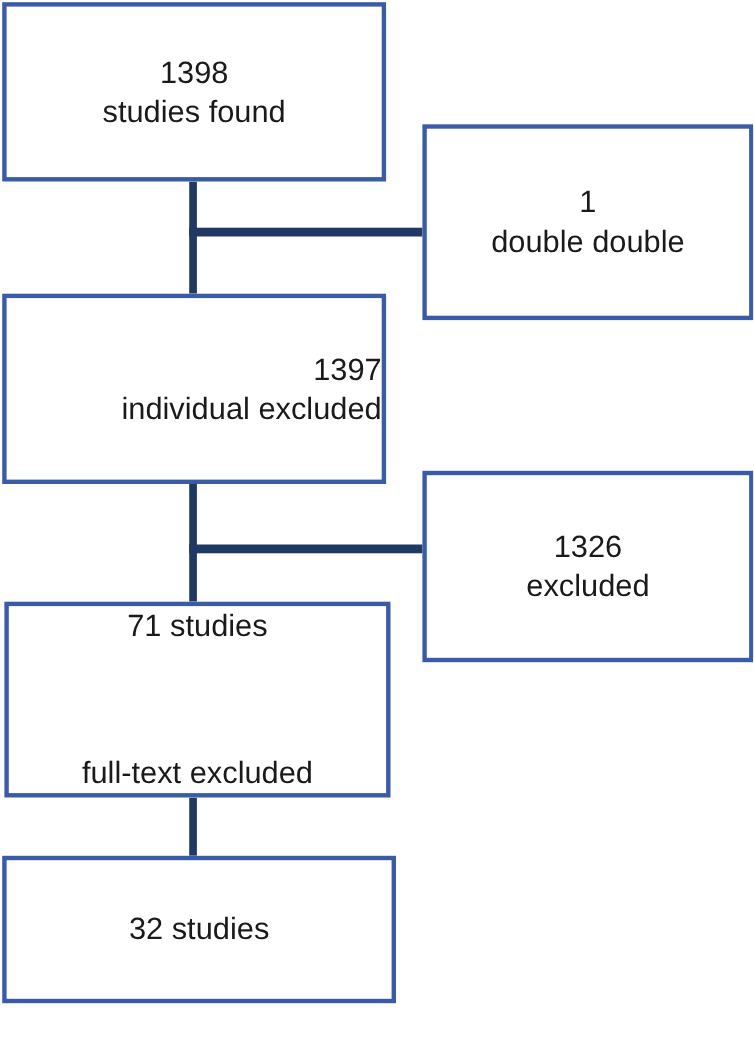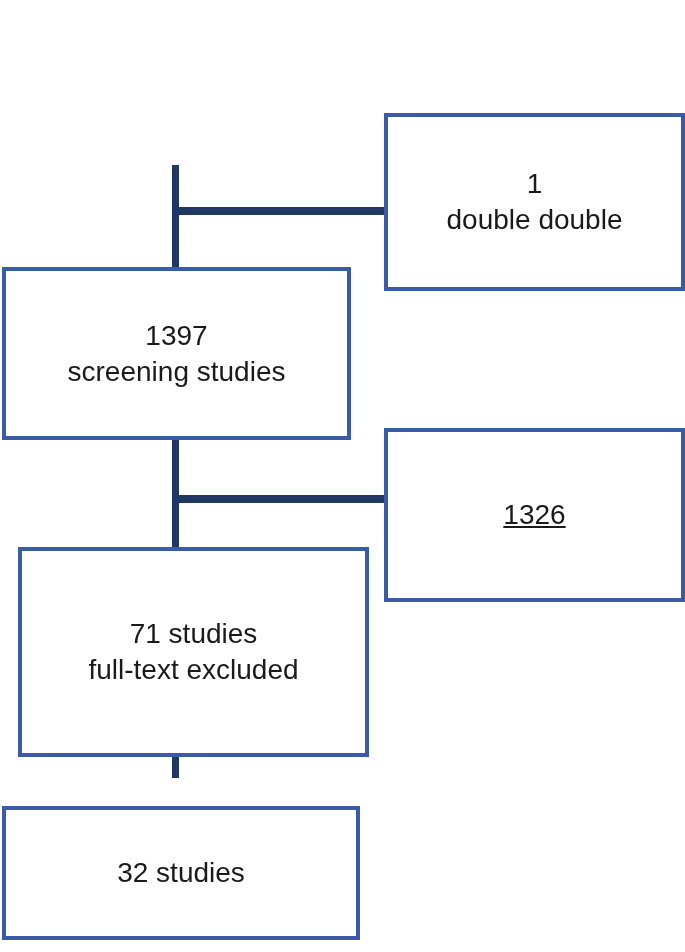--- a/index.html
+++ b/index.html
@@ -31,55 +31,60 @@
     font-size: 28px;
     line-height: 36px;
   }
   .connector {
     position: absolute;
     background: var(--connector, #1F3864);
   }
   
   #box-studies-found      { left: 2px;   top: 2px;   width: 349px; height: 163px; }
   #box-double-study       { left: 384px; top: 113px; width: 301px; height: 178px; }
-  #box-individual-studies { left: 2px;   top: 267px; width: 349px; height: 173px; }
-  #box-excluded           { left: 384px; top: 428px; width: 301px; height: 174px; text-decoration: underline; }
-  #box-full-text-screening{ left: 18px;   top: 547px; width: 351px; height: 210px; }
-  #box-full-text-analysis { left: 2px;   top: 778px; width: 358px; height: 134px; margin-top: 28px; }
+  #box-individual-studies { left: 2px;   top: 267px; width: 349px; height: 173px; align-items: flex-end; }
+  #box-excluded           { left: 384px; top: 428px; width: 301px; height: 174px; }
+  #box-full-text-screening{ left: 4px;   top: 547px; width: 351px; height: 178px; justify-content: space-between; }
+  #box-full-text-analysis { left: 2px;   top: 778px; width: 358px; height: 134px; }
   
   #connector-v1 { left: 172px; top: 165px; width: 7px;   height: 102px; }
   #connector-h1 { left: 172px; top: 207px; width: 213px; height: 8px; }
   #connector-v2 { left: 172px; top: 440px; width: 7px;   height: 107px; }
   #connector-h2 { left: 172px; top: 495px; width: 213px; height: 8px; }
   #connector-v3 { left: 172px; top: 725px; width: 7px;   height: 53px; }
 </style>
 </head>
 <body>
 
 <div class="canvas">
 
   <div class="connector" id="connector-v1"></div>
   <div class="connector" id="connector-h1"></div>
   <div class="connector" id="connector-v2"></div>
   <div class="connector" id="connector-h2"></div>
   <div class="connector" id="connector-v3"></div>
 
+  <div class="flow-box" id="box-studies-found">
+    <span>1398</span>
+    <span>studies found</span>
+  </div>
 
   <div class="flow-box" id="box-double-study">
     <span>1</span>
     <span>double double</span>
   </div>
 
   <div class="flow-box" id="box-individual-studies">
     <span>1397</span>
-    <span>screening studies</span>
+    <span>individual excluded</span>
   </div>
 
   <div class="flow-box" id="box-excluded">
     <span>1326</span>
+    <span>excluded</span>
   </div>
 
   <div class="flow-box" id="box-full-text-screening">
     <span>71 studies</span>
     <span>full-text excluded</span>
   </div>
 
   <div class="flow-box" id="box-full-text-analysis">
     <span>32 studies</span>
   </div>

